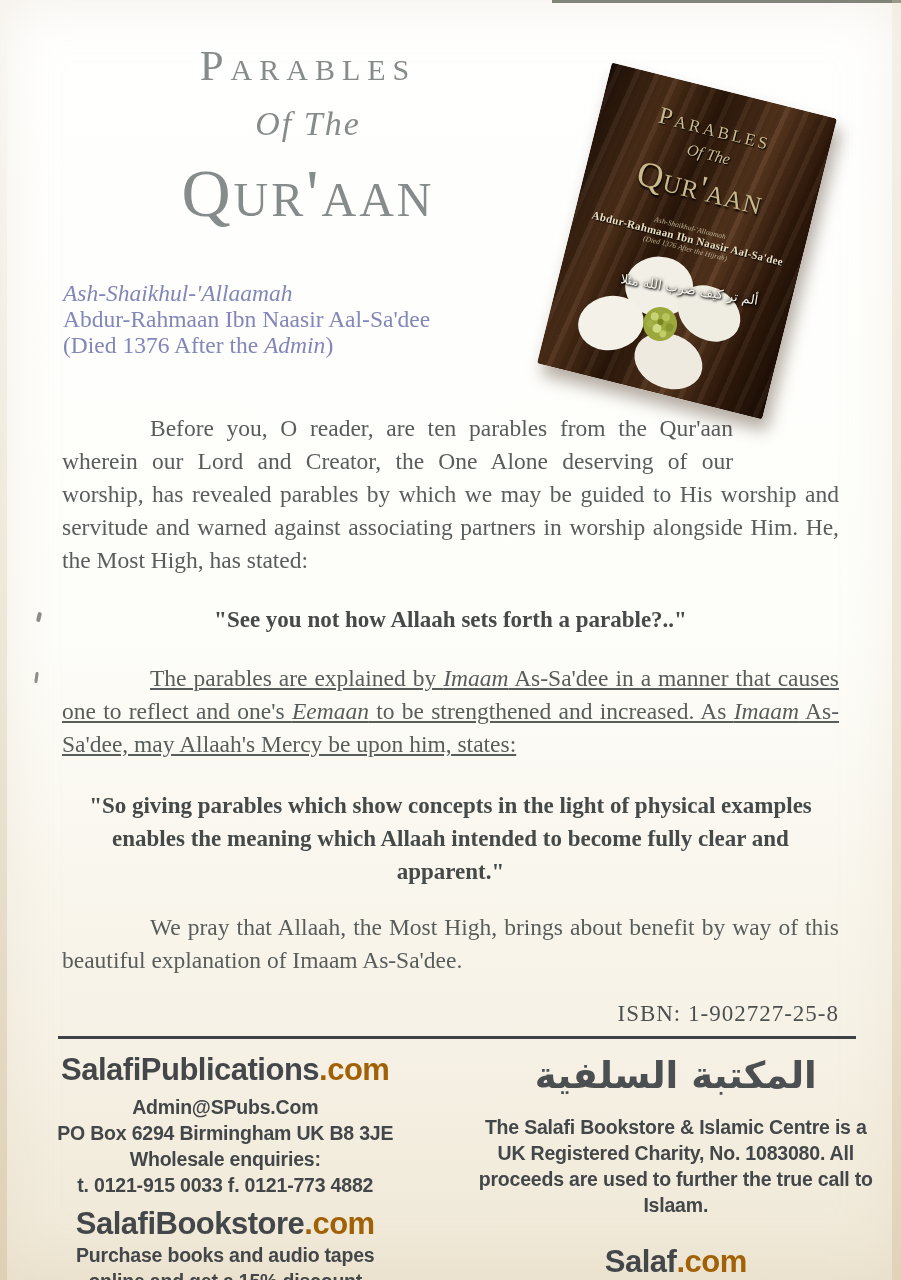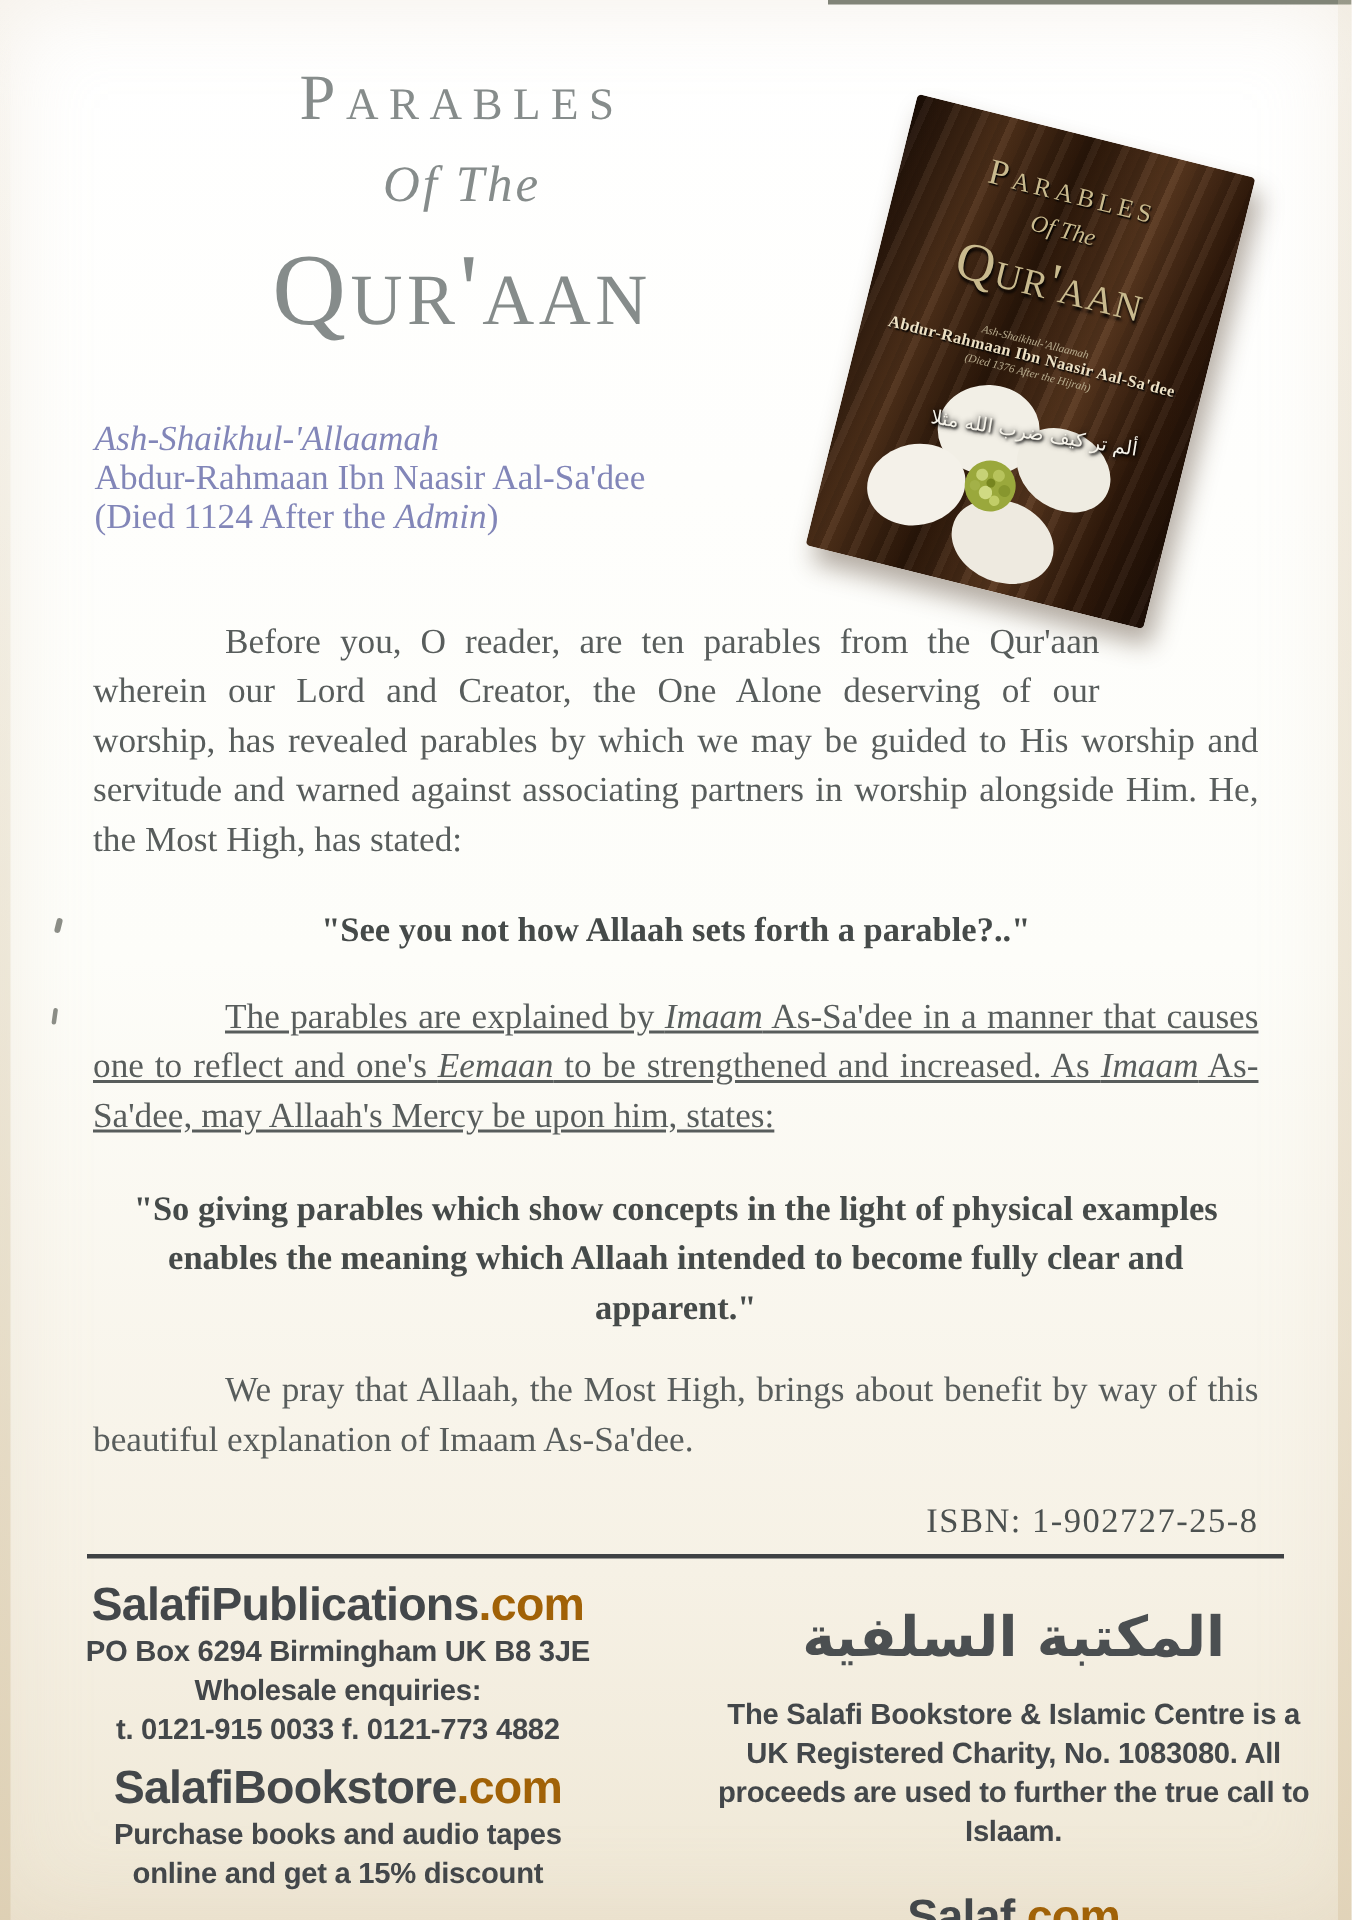--- a/index.html
+++ b/index.html
@@ -59,21 +59,21 @@
   .rule{height:3px;background:#3f4244;margin:9px 45px 0 58px;}
 
   
   .footer{display:flex;margin-top:13px;font-family:"Liberation Sans",sans-serif;color:#43474a;}
   .fcol{width:50%;text-align:center;font-weight:bold;}
   .site{font-size:31px;letter-spacing:-.5px;}
   .site .tld{color:#a16207;}
   .fsmall{font-size:19.5px;line-height:26px;letter-spacing:-.2px;}
   .fcol-left .block1{margin-top:6px;}
   .site2{margin-top:8px;}
-  .arabic{font-family:"DejaVu Sans",sans-serif;font-size:37px;direction:rtl;color:#4b4f51;line-height:1.2;margin-top:18px;}
+  .arabic{font-family:"DejaVu Sans",sans-serif;font-size:37px;direction:rtl;color:#4b4f51;line-height:1.2;margin-top:2px;}
   .charity{margin:16px auto 16px;max-width:408px;font-size:19.5px;line-height:26px;}
   .site3{margin-top:26px;}
 
   .artifact{position:absolute;background:#8b8d86;border-radius:2px;}
   .a1{left:37px;top:612px;width:4px;height:10px;transform:rotate(14deg);}
   .a2{left:35px;top:672px;width:3px;height:11px;transform:rotate(8deg);}
 </style>
 </head>
 <body>
 
@@ -85,21 +85,21 @@
 
 <div class="header">
   <div class="headings">
     <div class="t1">Parables</div>
     <div class="t2">Of The</div>
     <div class="t3">Qur'aan</div>
   </div>
   <div class="author">
     <div class="line1">Ash-Shaikhul-'Allaamah</div>
     <div>Abdur-Rahmaan Ibn Naasir Aal-Sa'dee</div>
-    <div><span>(Died 1124 After the </span><span class="it">Admin</span><span>)</span></div>
+    <div><span>(Died 1376 After the </span><span class="it">Admin</span><span>)</span></div>
   </div>
 
   <div class="book">
     <div class="bt1">Parables</div>
     <div class="bt2">Of The</div>
     <div class="bt3">Qur'aan</div>
     <div class="bauth-small">Ash-Shaikhul-'Allaamah</div>
     <div class="bauth">Abdur-Rahmaan Ibn Naasir Aal-Sa'dee</div>
     <div class="bauth-sub">(Died 1376 After the Hijrah)</div>
     <div class="flower-wrap">
@@ -135,20 +135,21 @@
   <p class="para p3">We pray that Allaah, the Most High, brings about benefit by way of this beautiful explanation of Imaam As-Sa'dee.</p>
 
   <div class="isbn">ISBN: 1-902727-25-8</div>
 </div>
 
 <div class="rule"></div>
 
 <div class="footer">
   <div class="fcol fcol-left">
     <div class="site"><span>SalafiPublications</span><span class="tld">.com</span></div>
+    <div class="fsmall block1">Admin@SPubs.Com</div>
     <div class="fsmall">PO Box 6294 Birmingham UK B8 3JE</div>
     <div class="fsmall">Wholesale enquiries:</div>
     <div class="fsmall">t. 0121-915 0033 f. 0121-773 4882</div>
     <div class="site site2"><span>SalafiBookstore</span><span class="tld">.com</span></div>
     <div class="fsmall">Purchase books and audio tapes</div>
     <div class="fsmall">online and get a 15% discount</div>
 
   </div>
   <div class="fcol">
     <div class="arabic">المكتبة السلفية</div>

